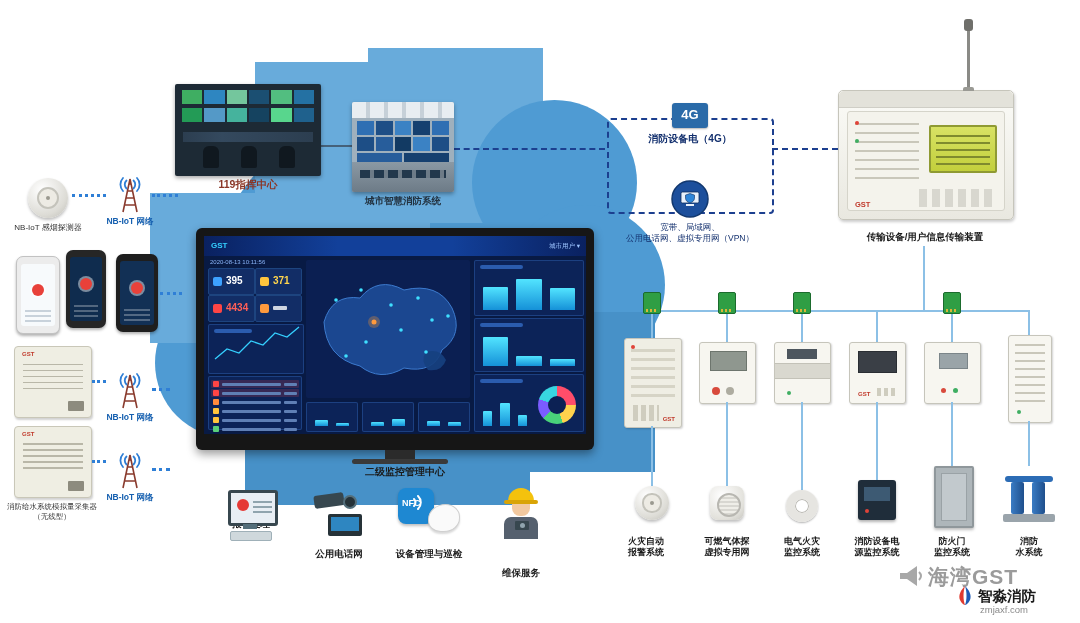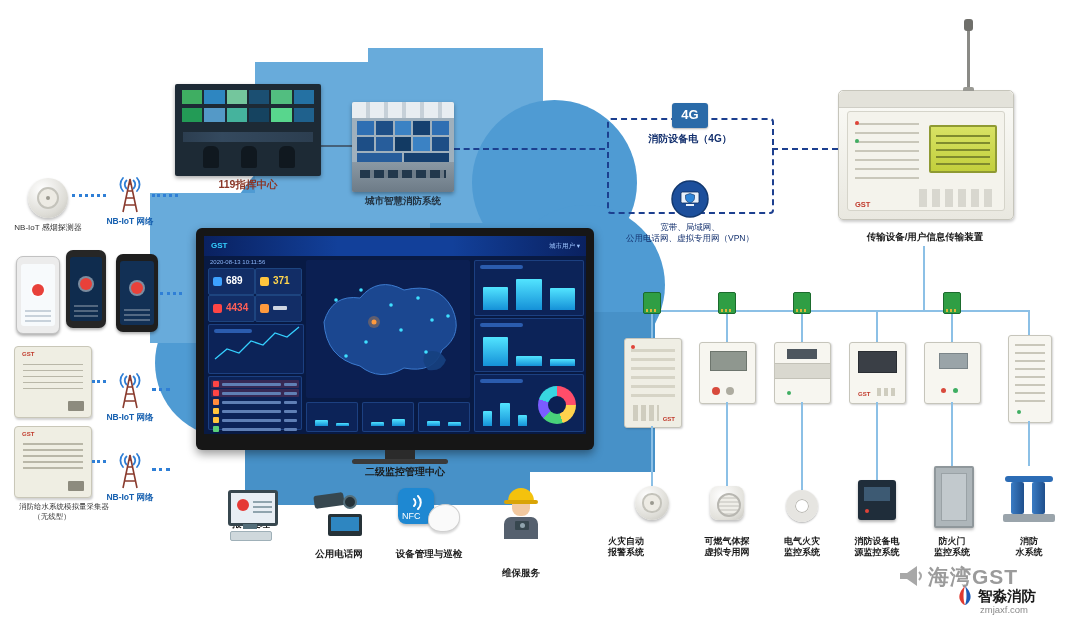--- a/index.html
+++ b/index.html
@@ -240,21 +240,21 @@
     <div class="abs" style="left:5px;top:5px;right:5px;bottom:5px;background:#c2c9cd;border:1px solid #9aa2a6"></div>
     <div class="abs" style="right:7px;top:26px;width:3px;height:8px;background:#6d757"></div>
   </div>
   <div class="abs" style="left:1003px;top:466px;width:52px;height:56px">
     <div class="abs" style="left:0;bottom:0;right:0;height:8px;background:#9aa4ab;border-radius:2px"></div>
     <div class="abs" style="left:2px;top:10px;right:2px;height:6px;background:#2c6cb5;border-radius:3px"></div>
     <div class="abs" style="left:8px;top:16px;width:13px;height:32px;background:linear-gradient(90deg,#3a7cc4,#1f4f8c);border-radius:2px"></div>
     <div class="abs" style="left:29px;top:16px;width:13px;height:32px;background:linear-gradient(90deg,#3a7cc4,#1f4f8c);border-radius:2px"></div>
   </div>
 
-  <div class="syslab" style="left:591px;top:536px">
+  <div class="syslab" style="left:611px;top:536px">
     <div>火灾自动</div>
       <div>报警系统</div>
   </div>
   <div class="syslab" style="left:692px;top:536px">
     <div>可燃气体探</div>
       <div>虚拟专用网</div>
   </div>
   <div class="syslab" style="left:767px;top:536px">
     <div>电气火灾</div>
       <div>监控系统</div>
@@ -346,37 +346,37 @@
         <path d="M15 6 a 9.5 9.5 0 0 0 0 13"></path>
         <path d="M18.5 8.5 a 5.5 5.5 0 0 0 0 8"></path>
         <path d="M29 6 a 9.5 9.5 0 0 1 0 13"></path>
         <path d="M25.5 8.5 a 5.5 5.5 0 0 1 0 8"></path>
       </g>
   </svg>
   <div class="netlab" style="left:90px;top:492px">NB-IoT 网络</div>
   <div class="dotl" style="left:92px;top:460px;width:14px"></div>
   <div class="dotl" style="left:152px;top:468px;width:18px"></div>
 
-  <div class="cap" style="left:12px;top:502px;width:104px;font-size:7.5px;color:#333">消防给水系统模拟量采集器</div>
+  <div class="cap" style="left:0px;top:502px;width:104px;font-size:7.5px;color:#333">消防给水系统模拟量采集器</div>
   <div class="cap" style="left:0px;top:512px;width:104px;font-size:7.5px;color:#333">（无线型）</div>
 
   <div class="mframe"></div>
   <div class="abs" style="left:385px;top:450px;width:30px;height:9px;background:#2b2b2b;z-index:4"></div>
   <div class="abs" style="left:352px;top:459px;width:96px;height:5px;background:#3a3a3a;border-radius:3px;z-index:4"></div>
 
   <div class="dash">
     <div class="dhead">
       <span class="dlogo">GST</span>
       <span class="duser">城市用户 ▾</span>
     </div>
     <span class="dtime">2020-08-13 10:11:56</span>
 
     <div class="stile" style="left:4px;top:32px">
       <span class="sticon" style="background: rgb(61, 161, 255);"></span>
-        <span class="stval" style="color: rgb(255, 255, 255);">689</span>
+        <span class="stval" style="color: rgb(255, 255, 255);">395</span>
     </div>
     <div class="stile" style="left:51px;top:32px">
       <span class="sticon" style="background: rgb(255, 197, 61);"></span>
         <span class="stval" style="color: rgb(255, 213, 77);">371</span>
     </div>
     <div class="stile" style="left:4px;top:59px">
       <span class="sticon" style="background: rgb(255, 69, 69);"></span>
         <span class="stval" style="color: rgb(255, 95, 87);">4434</span>
     </div>
     <div class="stile" style="left:51px;top:59px">
@@ -517,21 +517,21 @@
   <div class="svclab" style="left:284px;top:548px">公用电话网</div>
 
   <div class="svc" style="left:396px;top:482px;width:66px;height:60px;z-index:5">
     <div class="abs" style="left:2px;top:6px;width:36px;height:36px;background:#1e88d2;border-radius:8px;box-shadow:0 2px 3px rgba(0,0,0,.25)">
       <svg width="36" height="36">
           <g stroke="#fff" stroke-width="2" fill="none" stroke-linecap="round">
             <path d="M20 8 a 9 9 0 0 1 0 13"></path>
             <path d="M16 11 a 5 5 0 0 1 0 7"></path>
           </g>
         </svg>
-      <span class="abs" style="left:4px;bottom:3px;color:#fff;font-size:9px;font-weight:normal">NFC</span>
+      <span class="abs" style="left:4px;bottom:16px;color:#fff;font-size:9px;font-weight:bold">NFC</span>
     </div>
     <div class="abs" style="left:32px;top:22px;width:30px;height:26px;background:#fafafa;border:1px solid #d0d0d0;border-radius:55% 45% 50% 40%;box-shadow:0 2px 2px rgba(0,0,0,.15)"></div>
   </div>
   <div class="svclab" style="left:374px;top:548px">设备管理与巡检</div>
 
   <div class="svc" style="left:492px;top:484px;width:58px;height:58px;z-index:5">
     <div class="abs" style="left:16px;top:4px;width:26px;height:14px;background:#f4c20d;border-radius:13px 13px 0 0"></div>
     <div class="abs" style="left:12px;top:16px;width:34px;height:4px;background:#d9a406;border-radius:2px"></div>
     <div class="abs" style="left:20px;top:20px;width:18px;height:12px;background:#f2c9a0;border-radius:0 0 8px 8px"></div>
     <div class="abs" style="left:12px;top:33px;width:34px;height:22px;background:#55606e;border-radius:7px 7px 0 0"></div>

